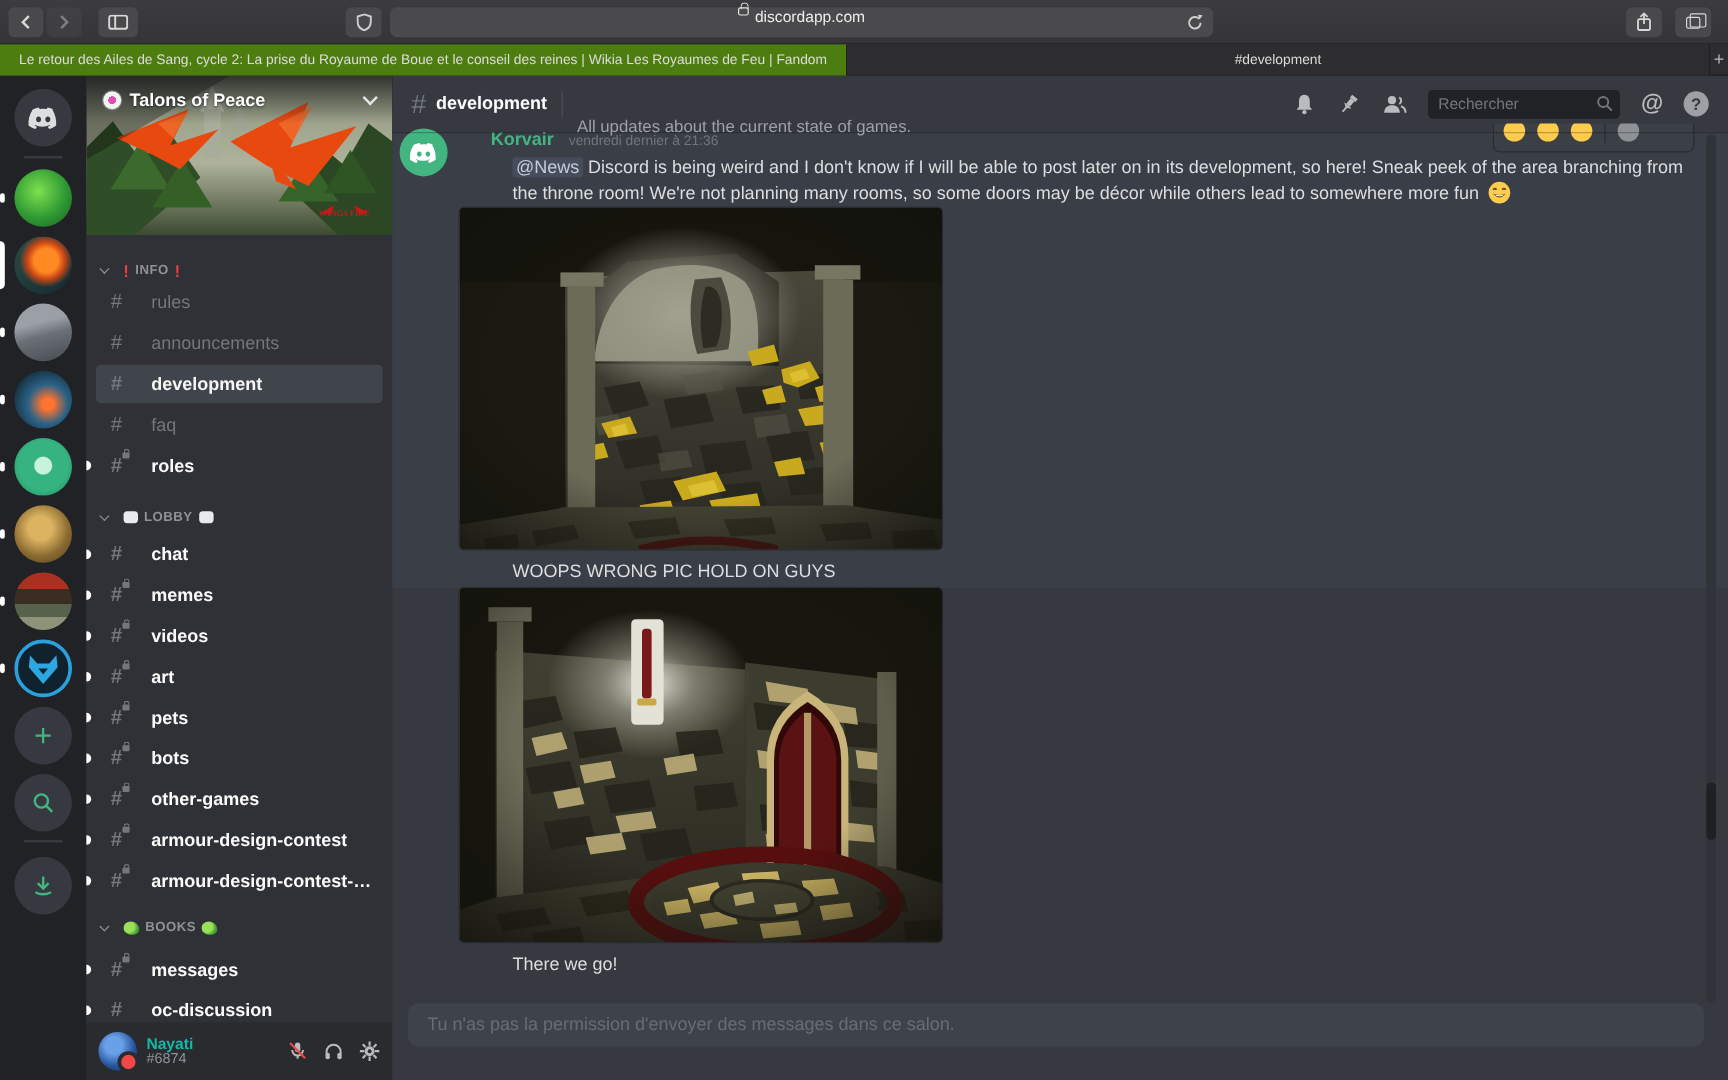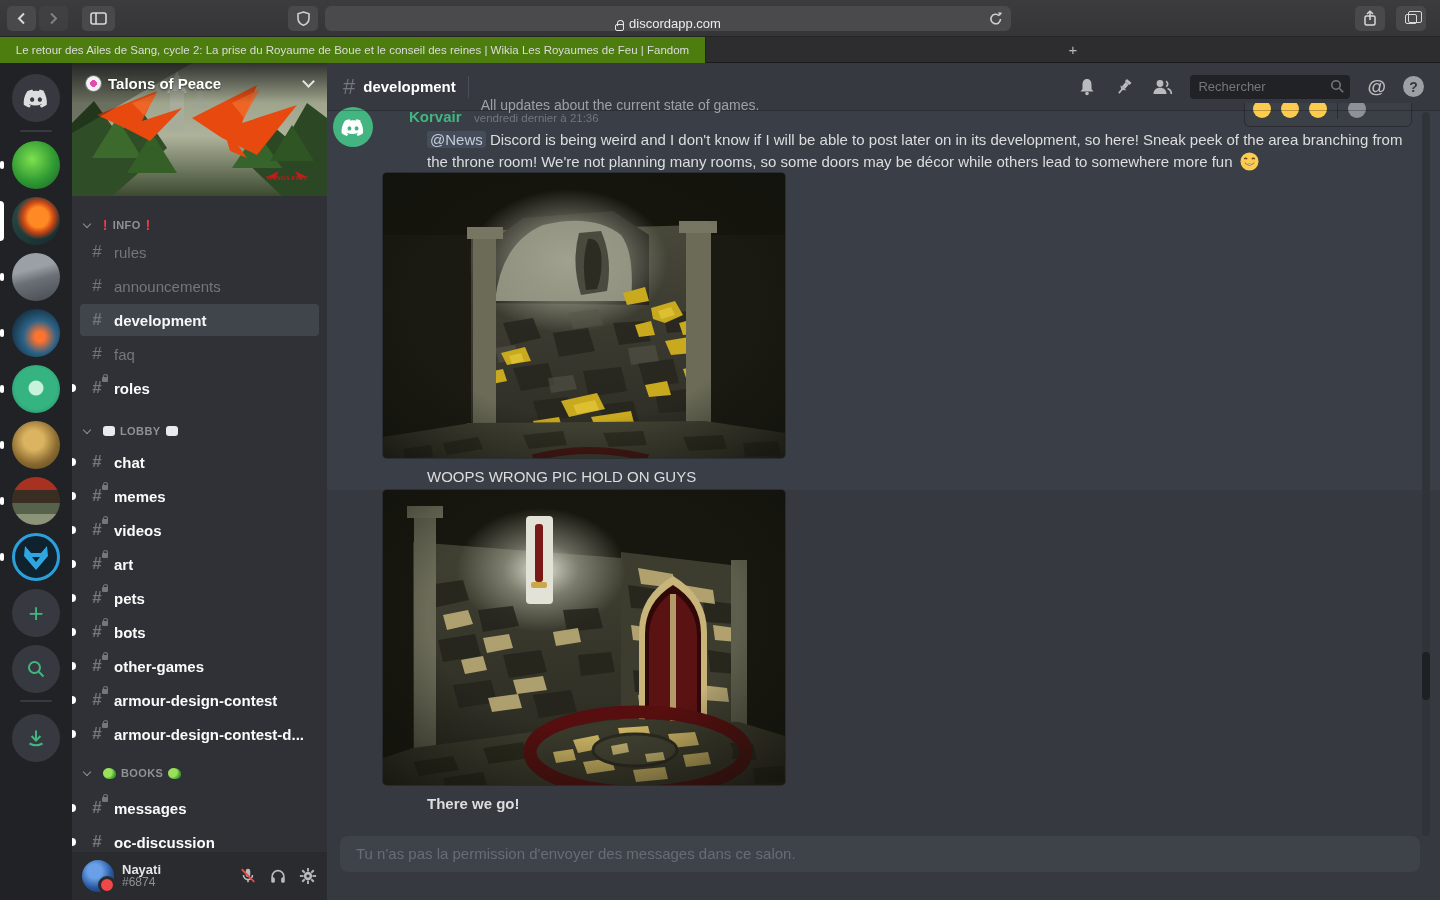--- a/index.html
+++ b/index.html
@@ -10,21 +10,21 @@
   .browser-bar { position:absolute; left:0; top:0; width:1440px; height:37px;
     background:linear-gradient(#3c3c3e,#353537); border-bottom:1px solid #252527; z-index:50; }
   .bbtn { position:absolute; top:6px; height:25px; border-radius:5px; background:#49494b;
     display:flex; align-items:center; justify-content:center; color:#d8d8d8; }
   .bbtn svg { display:block; }
   #btn-back { left:7px; width:29px; }
   #btn-fwd { left:39px; width:29px; opacity:.45; }
   #btn-sidebar { left:82px; width:33px; }
   #btn-shield { left:288px; width:30px; background:#49494b; }
   .url-field { position:absolute; left:325px; top:6px; width:686px; height:25px; background:#4a4a4c;
-    border-radius:6px; display:flex; align-items:flex-end; justify-content:center; color:#ececec; font-size:13px; }
+    border-radius:6px; display:flex; align-items:flex-start; justify-content:center; color:#ececec; font-size:13px; }
   .lock-glyph { display:inline-block; width:9px; height:7px; border:1.5px solid #e6e6e6; border-radius:2px; position:relative; margin-right:5px; }
   .lock-glyph:before { content:''; position:absolute; left:1px; top:-5px; width:5px; height:5px;
     border:1.5px solid #e6e6e6; border-bottom:none; border-radius:4px 4px 0 0; }
   .reload { position:absolute; right:8px; top:5px; }
   #btn-share { left:1355px; width:30px; }
   #btn-tabs { left:1396px; width:30px; }
   .tabs-glyph { width:12px; height:10px; border:1.5px solid #d8d8d8; border-radius:2px; position:relative; background:#49494b; }
   .tabs-glyph:before { content:''; position:absolute; left:2px; top:-4px; width:12px; height:10px;
     border:1.5px solid #d8d8d8; border-radius:2px; }
 
@@ -90,31 +90,31 @@
     display:flex; align-items:center; padding:0 8px; font-size:15px; color:#72767d; }
   .chan .hash-wrap { position:relative; width:18px; margin-right:8px; color:#72767d;
     font-size:17px; text-align:center; flex:none; }
   .chan.selected { background:#40444b; color:#f6f6f7; font-weight:600; }
   .chan.unread { color:#fbfbfb; font-weight:600; }
   .chan.muted { color:#72767d; }
   .lockbit { position:absolute; right:-2px; top:-1px; width:6px; height:5px; background:#72767d; border-radius:1px; }
   .lockbit:before { content:''; position:absolute; left:1px; top:-3px; width:2.5px; height:3px;
     border:1px solid #72767d; border-bottom:none; border-radius:3px 3px 0 0; }
   .chan-pill { position:absolute; left:-8px; width:4px; height:8px; background:#fff; border-radius:0 4px 4px 0; top:12px; }
-  .chan-label { overflow:hidden; white-space:nowrap; text-overflow:ellipsis; }
+  .chan-label { overflow:hidden; white-space:nowrap; text-overflow:ellipsis;margin-left:12px; }
 
   .user-area { position:absolute; left:0; bottom:0; width:255px; height:48px; background:#292b2f;
     display:flex; align-items:center; padding:0 10px; }
   .uavatar { position:relative; width:32px; height:32px; border-radius:50%; flex:none;
     background:radial-gradient(circle at 40% 35%, #6aa0e8 0 25%, #27549c 60%, #132c55);
     overflow:visible; margin-right:8px; }
   .uavatar:after { content:''; position:absolute; right:-2px; bottom:-2px; width:12px; height:12px;
     background:#f04747; border:3px solid #292b2f; border-radius:50%; }
   .uname { line-height:13px; flex:1; }
-  .uname .n { color:#e5e5e5; font-size:13px; font-weight:bold; }
+  .uname .n { color:#14b8a6; font-size:13px; font-weight:bold; }
   .uname .d { color:#8e9297; font-size:12px; }
   .uicons { display:flex; gap:12px; align-items:center; }
   .uicons svg { display:block; }
 
   
   .chat { position:absolute; left:327px; top:0; width:1113px; height:837px; background:#36393f; }
   .chat-head { position:absolute; left:0; top:0; width:1113px; height:47px;
     box-shadow:0 1px 0 rgba(0,0,0,.25); display:flex; align-items:center; z-index:10; }
   .head-hash { color:#72767d; font-size:22px; margin:0 8px 0 16px; }
   .head-name { color:#fff; font-size:15px; font-weight:bold; }
@@ -135,21 +135,21 @@
 
   .msg-avatar { position:absolute; left:6px; top:44px; width:40px; height:40px; border-radius:50%;
     background:#43b581; display:flex; align-items:center; justify-content:center; z-index:2; }
   .msg-header { position:absolute; left:56px; top:45px; z-index:2;margin-left:26px; }
   .msg-author { color:#43b581; font-size:15px; font-weight:600; }
   .msg-time { color:#72767d; font-size:11.5px; margin-left:8px; }
   .msg-text { position:absolute; left:56px; color:#dcddde; font-size:15px; line-height:22px; z-index:2;margin-left:44px; }
   #msg-line1 { top:66px; width:990px; }
   .mention { background:rgba(115,130,165,.22); color:#c3cbdc; border-radius:3px; padding:0 3px; }
   #msg-woops { top:403px; }
-  #msg-there { top:730px;font-weight:bold; }
+  #msg-there { top:730px; }
   .attach { position:absolute; left:56px; border-radius:4px; overflow:hidden; z-index:2;
     box-shadow:0 0 0 1px rgba(0,0,0,.25); }
   #attach-1 { top:110px; width:402px; height:285px; }
   #attach-2 { top:427px; width:402px; height:295px; }
   .attach svg { display:block; }
 
   .msg-toolbar-clip { position:absolute; left:917px; top:40px; width:170px; height:25px; overflow:hidden; z-index:6; }
   .msg-toolbar { position:absolute; left:0; top:-12px; width:168px; height:36px; background:#3b3f46;
     border:1px solid #2a2c31; border-radius:6px; display:flex; align-items:center; padding:0 8px; gap:10px; }
   .tb-emoji { width:18px; height:18px; border-radius:50%; background:#fdcb4d; }
@@ -209,20 +209,23 @@
       </svg>
   </div>
   <div class="bbtn" id="btn-tabs">
     <span class="tabs-glyph"></span>
   </div>
 </div>
 
 <div class="tab-bar">
   <div class="tab t1">
       <span>Le retour des Ailes de Sang, cycle 2: La prise du Royaume de Boue et le conseil des reines | Wikia Les Royaumes de Feu | Fandom</span>
+    </div>
+  <div class="tab t2">
+      <span>#development</span>
     </div>
   <div class="tab-plus">
       <span>+</span>
     </div>
 </div>
 
 <div class="app">
 
   <div class="rail">
     <div class="srv" id="srv-home">

